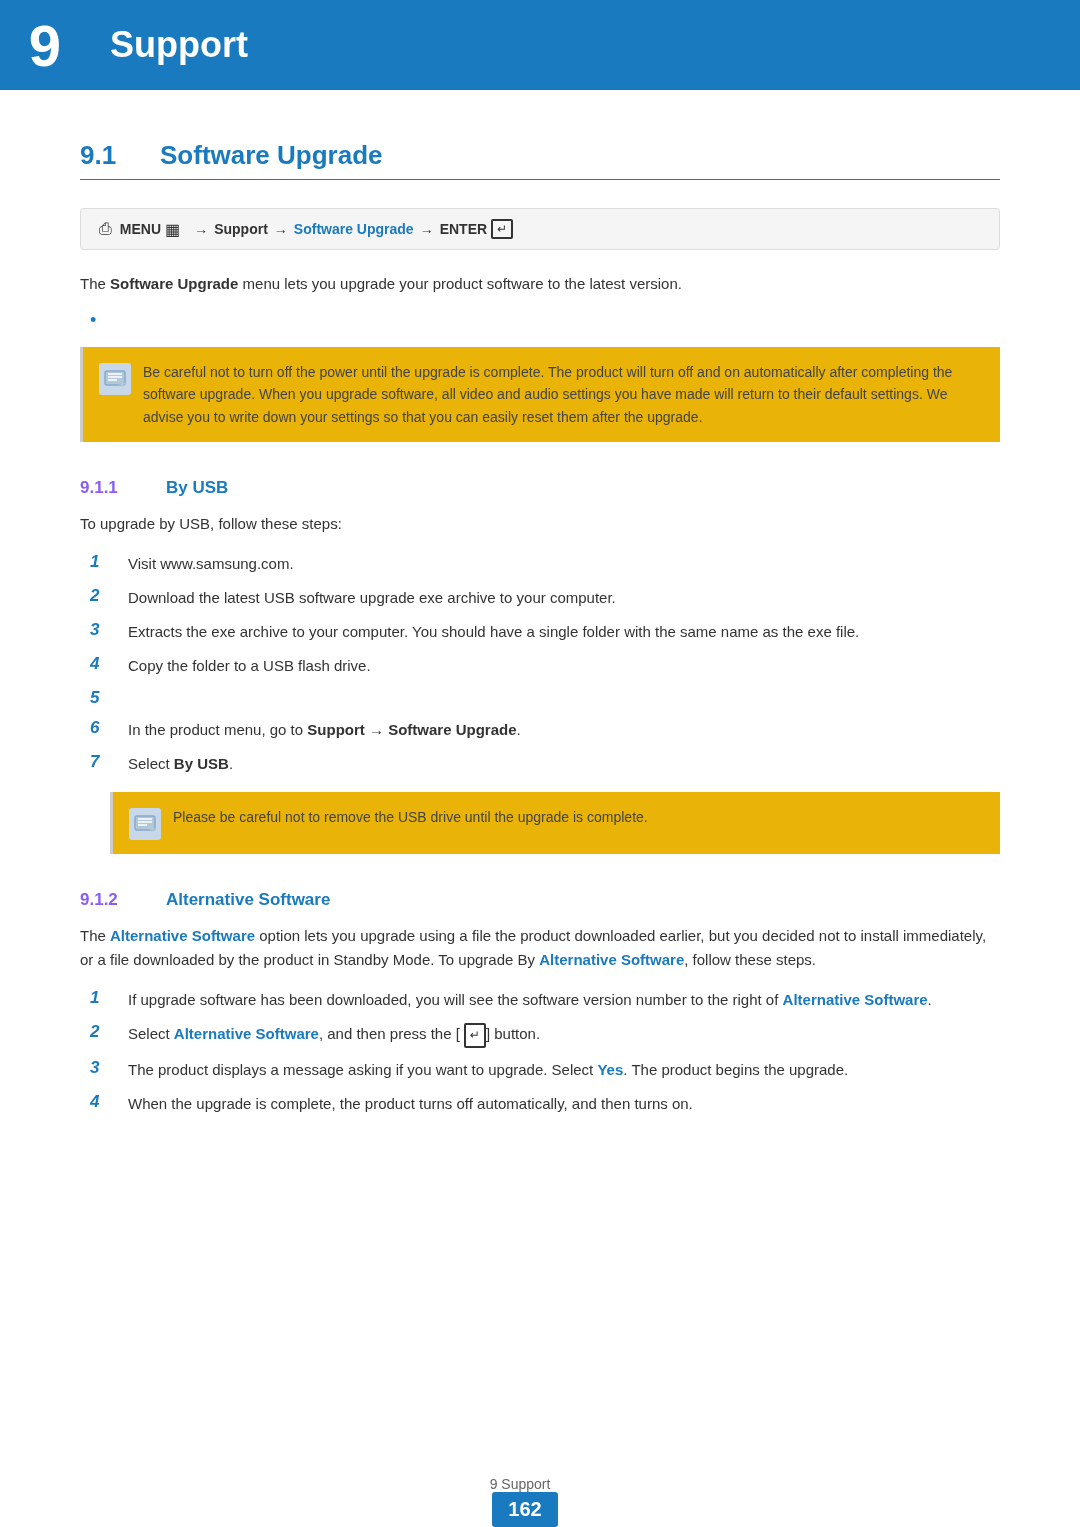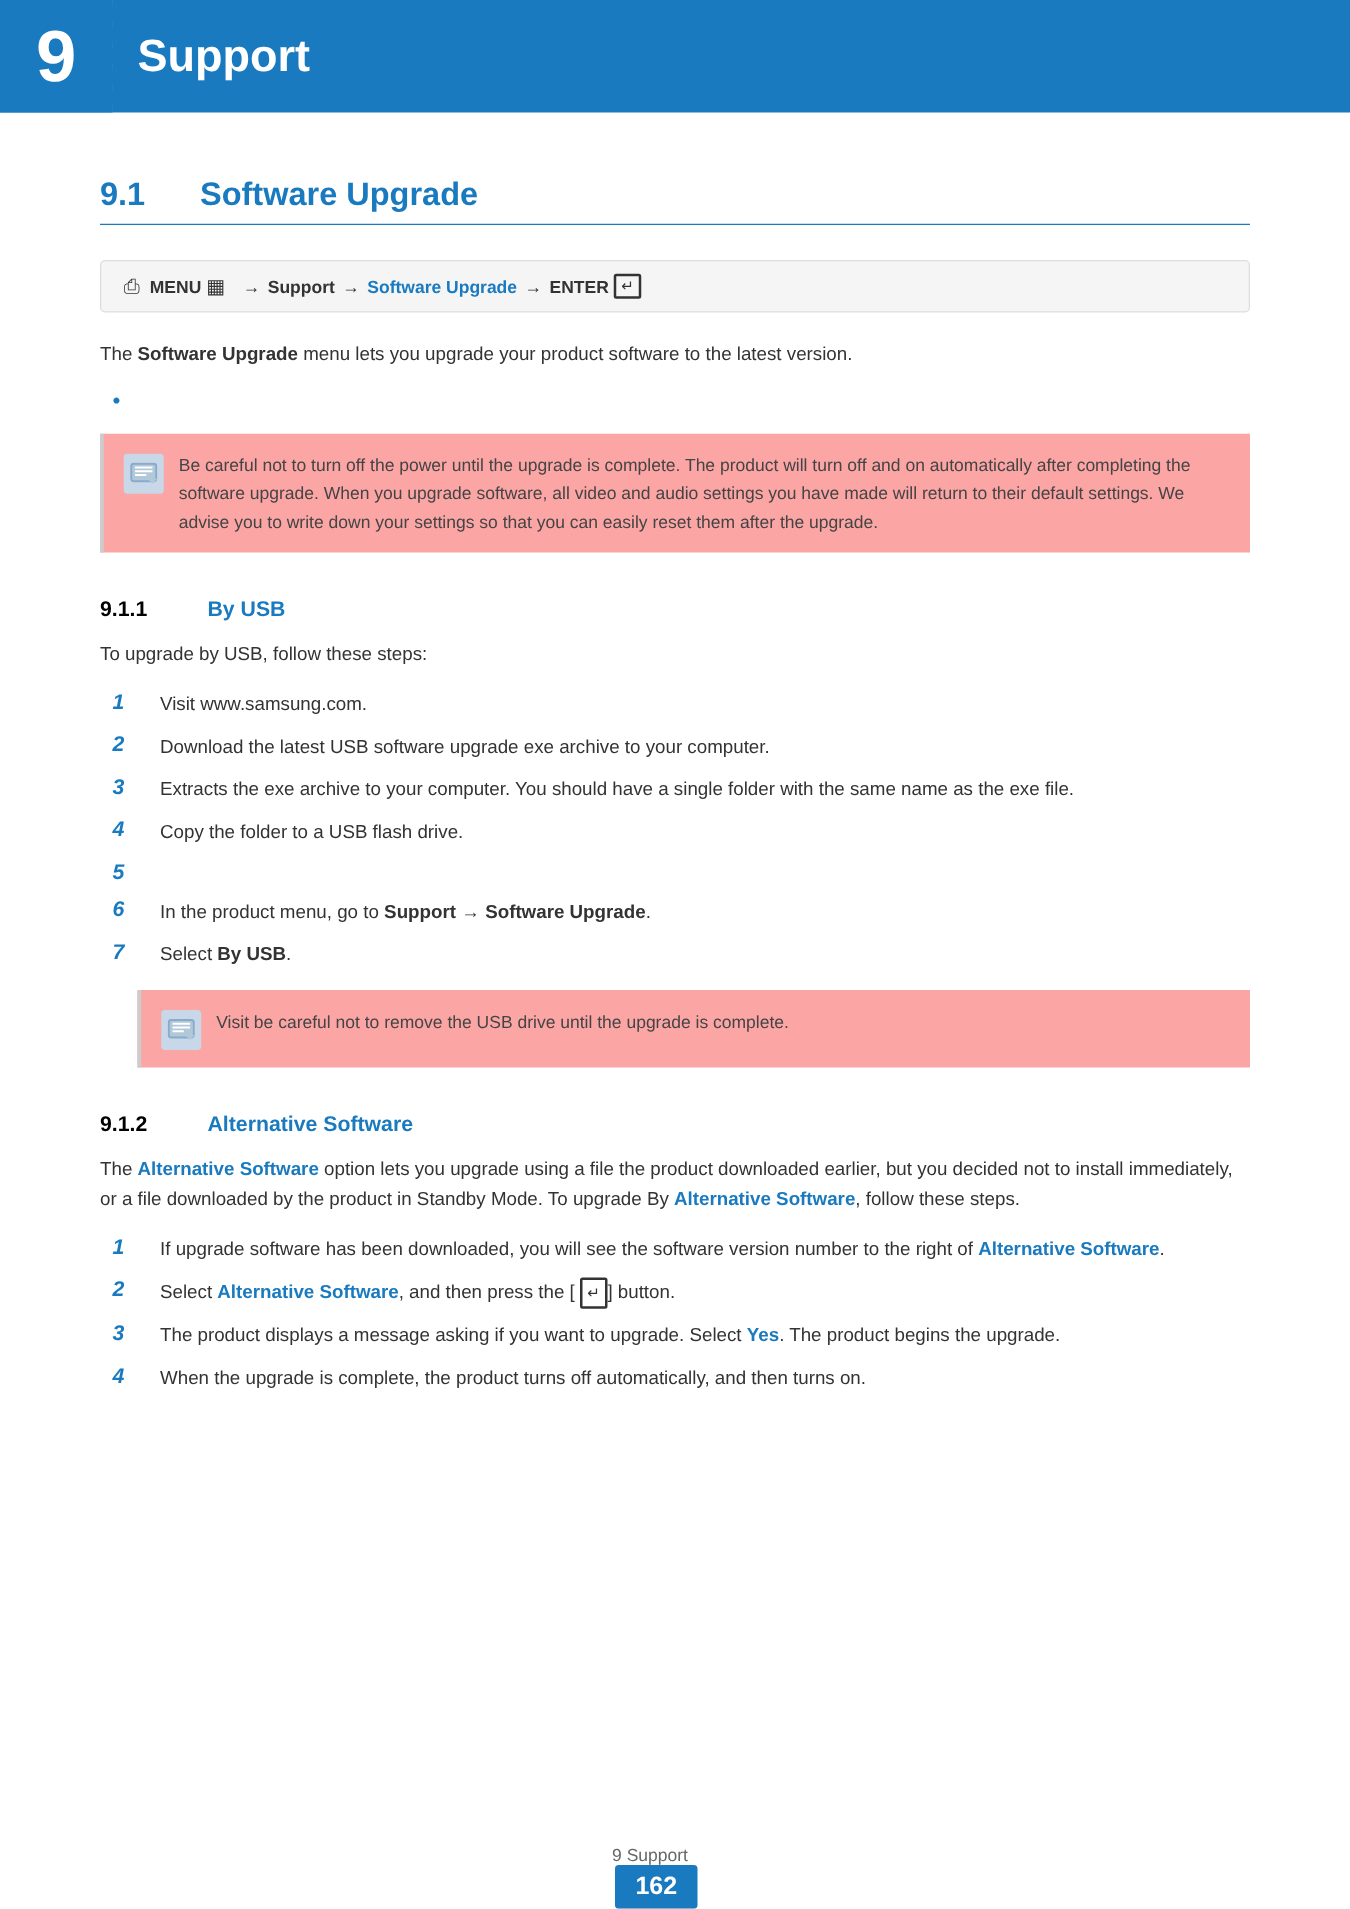--- a/index.html
+++ b/index.html
@@ -170,21 +170,21 @@
       color: #1a7abf;
       font-size: 18px;
       margin-right: 10px;
       margin-top: -2px;
     }
 
     
     .note-box {
       display: flex;
       align-items: flex-start;
-      background: #fca5a5;
+      background: #eab308;
       border-left: 3px solid #ccc;
       padding: 14px 16px;
       margin: 14px 0 24px 0;
       gap: 12px;
     }
 
     .note-icon {
       width: 32px;
       height: 32px;
       background: #c8d8e8;
@@ -208,21 +208,21 @@
     .subsection-heading {
       display: flex;
       align-items: baseline;
       margin-top: 36px;
       margin-bottom: 14px;
     }
 
     .subsection-number {
       font-size: 17px;
       font-weight: bold;
-      color: #000000;
+      color: #8b5cf6;
       margin-right: 16px;
       min-width: 70px;
     }
 
     .subsection-title {
       font-size: 17px;
       font-weight: bold;
       color: #1a7abf;
     }
 
@@ -383,21 +383,21 @@
   <div class="note-box" style="margin-left:30px; margin-top:6px;">
     <div class="note-icon">
       <svg width="22" height="18" viewBox="0 0 22 18" fill="none">
         <rect x="1" y="1" width="20" height="14" rx="2" fill="#b0c8d8" stroke="#88aacc" stroke-width="1.5"></rect>
         <line x1="4" y1="4" x2="18" y2="4" stroke="#fff" stroke-width="1.5"></line>
         <line x1="4" y1="7" x2="18" y2="7" stroke="#fff" stroke-width="1.5"></line>
         <line x1="4" y1="10" x2="13" y2="10" stroke="#fff" stroke-width="1.5"></line>
         <polygon points="14,13 18,17 22,13" fill="#b0c8d8"></polygon>
       </svg>
     </div>
-    <div class="note-text">Visit be careful not to remove the USB drive until the upgrade is complete.</div>
+    <div class="note-text">Please be careful not to remove the USB drive until the upgrade is complete.</div>
   </div>
 
   <div class="subsection-heading">
     <span class="subsection-number">9.1.2</span>
     <span class="subsection-title">Alternative Software</span>
   </div>
 
   <p class="body-text">
     The <span class="blue-bold">Alternative Software</span> option lets you upgrade using a file the product downloaded earlier, but you decided not to install immediately, or a file downloaded by the product in Standby Mode. To upgrade By <span class="blue-bold">Alternative Software</span>, follow these steps.
   </p>

